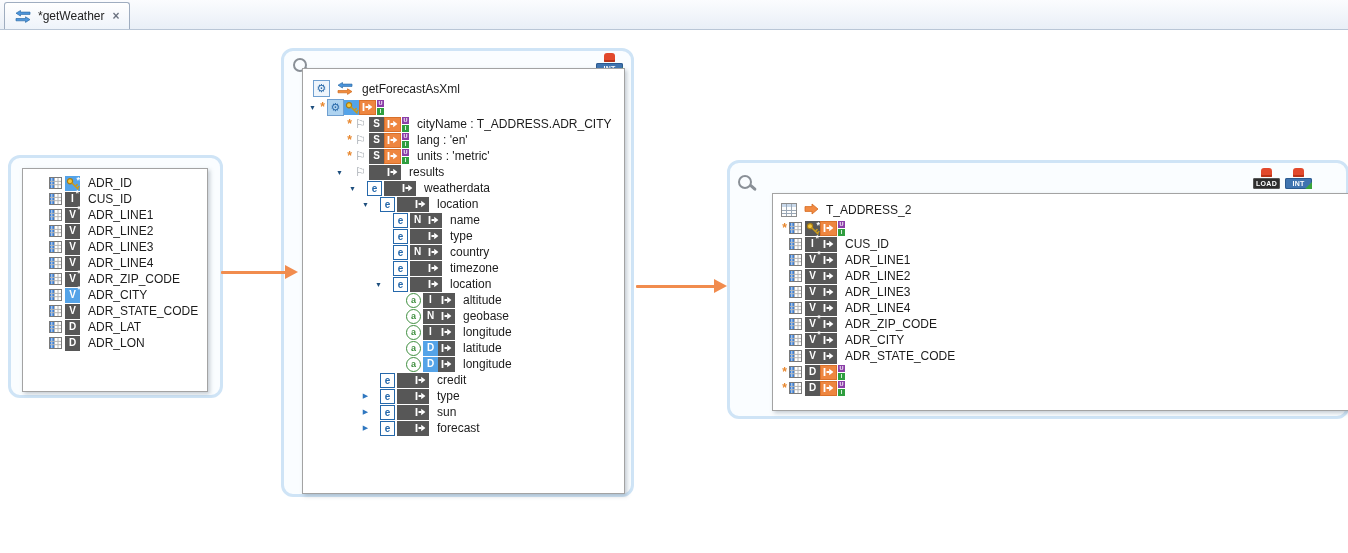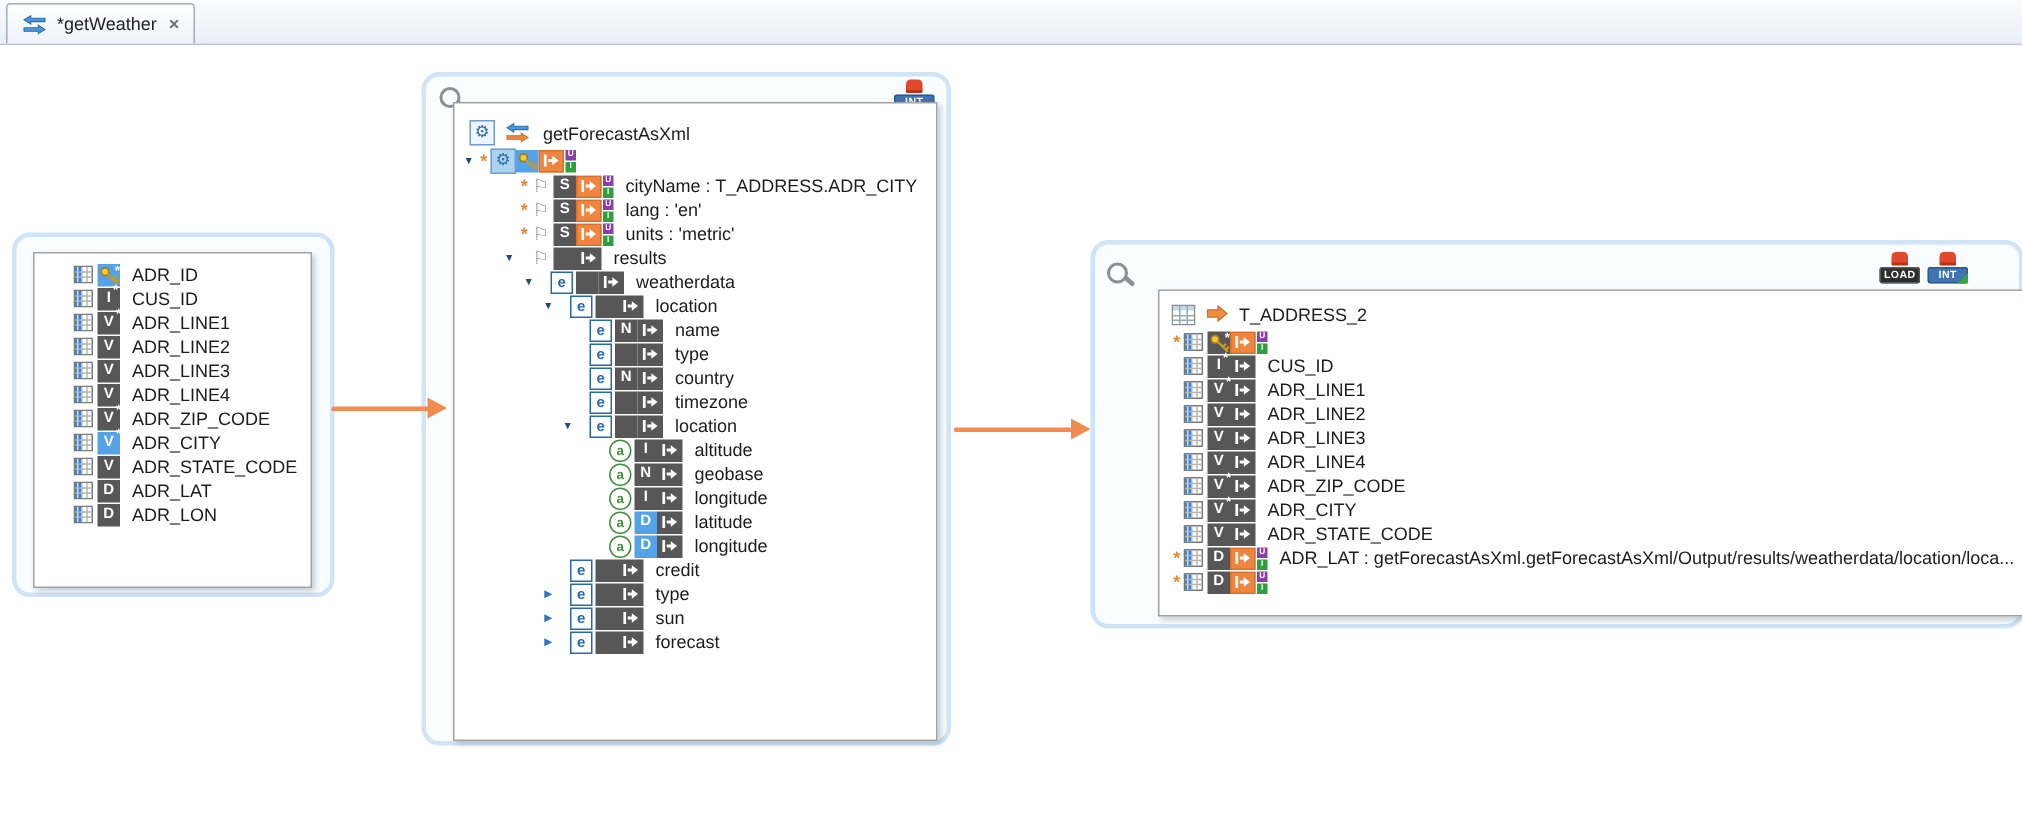--- a/index.html
+++ b/index.html
@@ -880,21 +880,20 @@
           <svg width="11" height="10" viewBox="0 0 11 10">
             <path d="M1.5 1 V9" stroke="#fff" stroke-width="1.8"></path>
             <path d="M3.5 5 H6.5" stroke="#fff" stroke-width="2"></path>
             <path d="M6.2 1.8 L10.4 5 L6.2 8.2 Z" fill="#fff"></path>
           </svg>
         </span>
         <span class="minis">
           <span class="mini u">U</span>
           <span class="mini i">I</span>
         </span>
-        <span class="rlabel">ADR_LAT : getForecastAsXml.getForecastAsXml/Output/results/weatherdata/location/loca...</span>
       </div>
       <div class="trow">
         <span class="lstar">*</span>
         <span class="rowticon">
           <svg width="13" height="12" viewBox="0 0 13 12">
             <rect x="0.5" y="0.5" width="12" height="11" fill="#fff" stroke="#7a7a7a"></rect>
             <rect x="1" y="1" width="4" height="10" fill="#3f7fd2"></rect>
             <path d="M2.8 1v10" stroke="#cfe2f6"></path>
             <path d="M5.5 1v10 M9 1v10 M1 4.4h11 M1 7.7h11" stroke="#b5b5b5" fill="none"></path>
           </svg>

